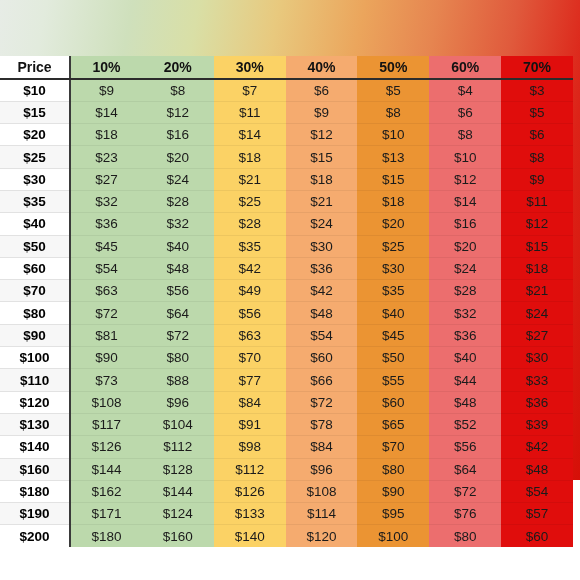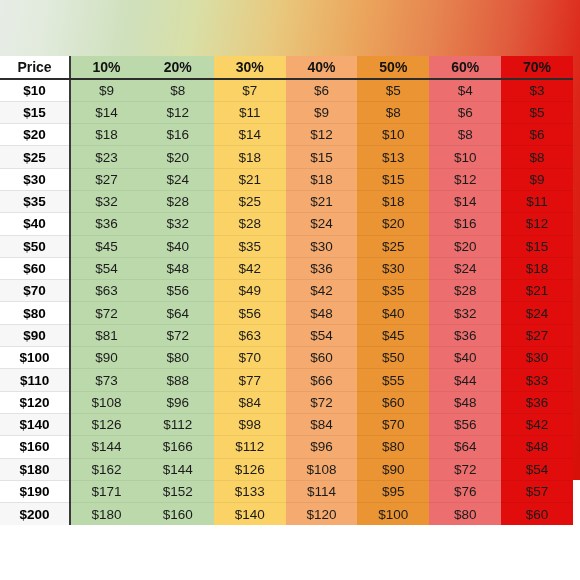--- a/index.html
+++ b/index.html
@@ -283,53 +283,63 @@
             <td class="price-cell">$120</td>
             <td class="d-cell col-d0">$108</td>
             <td class="d-cell col-d1">$96</td>
             <td class="d-cell col-d2">$84</td>
             <td class="d-cell col-d3">$72</td>
             <td class="d-cell col-d4">$60</td>
             <td class="d-cell col-d5">$48</td>
             <td class="d-cell col-d6">$36</td>
           </tr>
           <tr>
+            <td class="price-cell">$130</td>
+            <td class="d-cell col-d0">$117</td>
+            <td class="d-cell col-d1">$104</td>
+            <td class="d-cell col-d2">$91</td>
+            <td class="d-cell col-d3">$78</td>
+            <td class="d-cell col-d4">$65</td>
+            <td class="d-cell col-d5">$52</td>
+            <td class="d-cell col-d6">$39</td>
+          </tr>
+          <tr>
             <td class="price-cell">$140</td>
             <td class="d-cell col-d0">$126</td>
             <td class="d-cell col-d1">$112</td>
             <td class="d-cell col-d2">$98</td>
             <td class="d-cell col-d3">$84</td>
             <td class="d-cell col-d4">$70</td>
             <td class="d-cell col-d5">$56</td>
             <td class="d-cell col-d6">$42</td>
           </tr>
           <tr>
             <td class="price-cell">$160</td>
             <td class="d-cell col-d0">$144</td>
-            <td class="d-cell col-d1">$166</td>
+            <td class="d-cell col-d1">$128</td>
             <td class="d-cell col-d2">$112</td>
             <td class="d-cell col-d3">$96</td>
             <td class="d-cell col-d4">$80</td>
             <td class="d-cell col-d5">$64</td>
             <td class="d-cell col-d6">$48</td>
           </tr>
           <tr>
             <td class="price-cell">$180</td>
             <td class="d-cell col-d0">$162</td>
             <td class="d-cell col-d1">$144</td>
             <td class="d-cell col-d2">$126</td>
             <td class="d-cell col-d3">$108</td>
             <td class="d-cell col-d4">$90</td>
             <td class="d-cell col-d5">$72</td>
             <td class="d-cell col-d6">$54</td>
           </tr>
           <tr>
             <td class="price-cell">$190</td>
             <td class="d-cell col-d0">$171</td>
-            <td class="d-cell col-d1">$152</td>
+            <td class="d-cell col-d1">$124</td>
             <td class="d-cell col-d2">$133</td>
             <td class="d-cell col-d3">$114</td>
             <td class="d-cell col-d4">$95</td>
             <td class="d-cell col-d5">$76</td>
             <td class="d-cell col-d6">$57</td>
           </tr>
           <tr>
             <td class="price-cell">$200</td>
             <td class="d-cell col-d0">$180</td>
             <td class="d-cell col-d1">$160</td>

